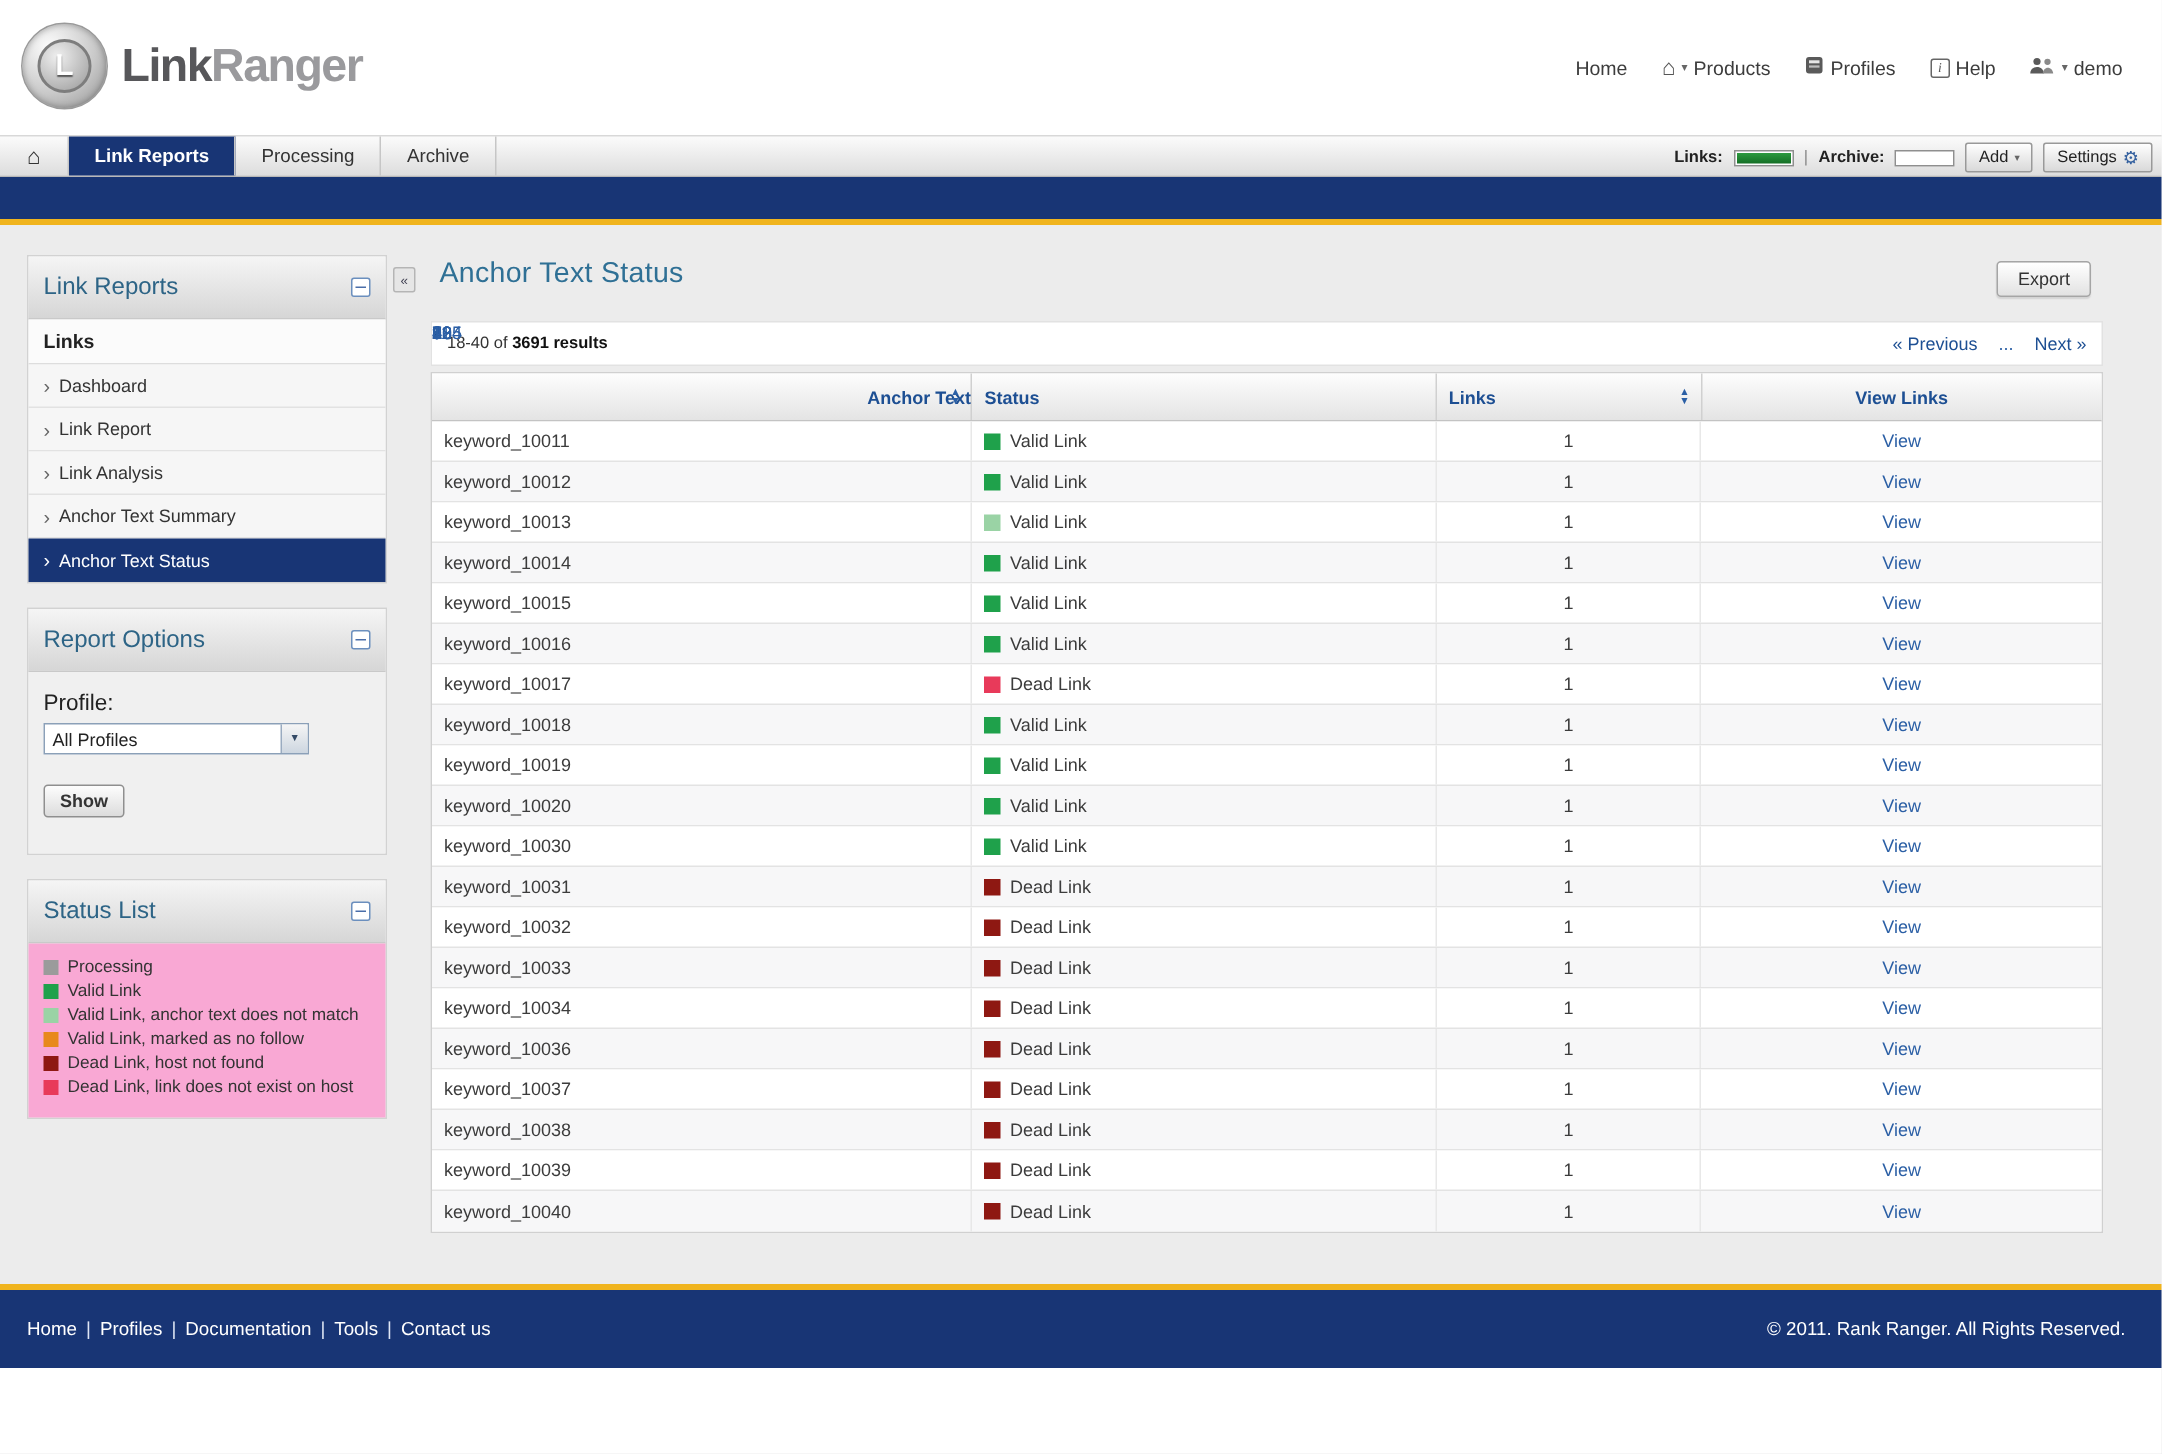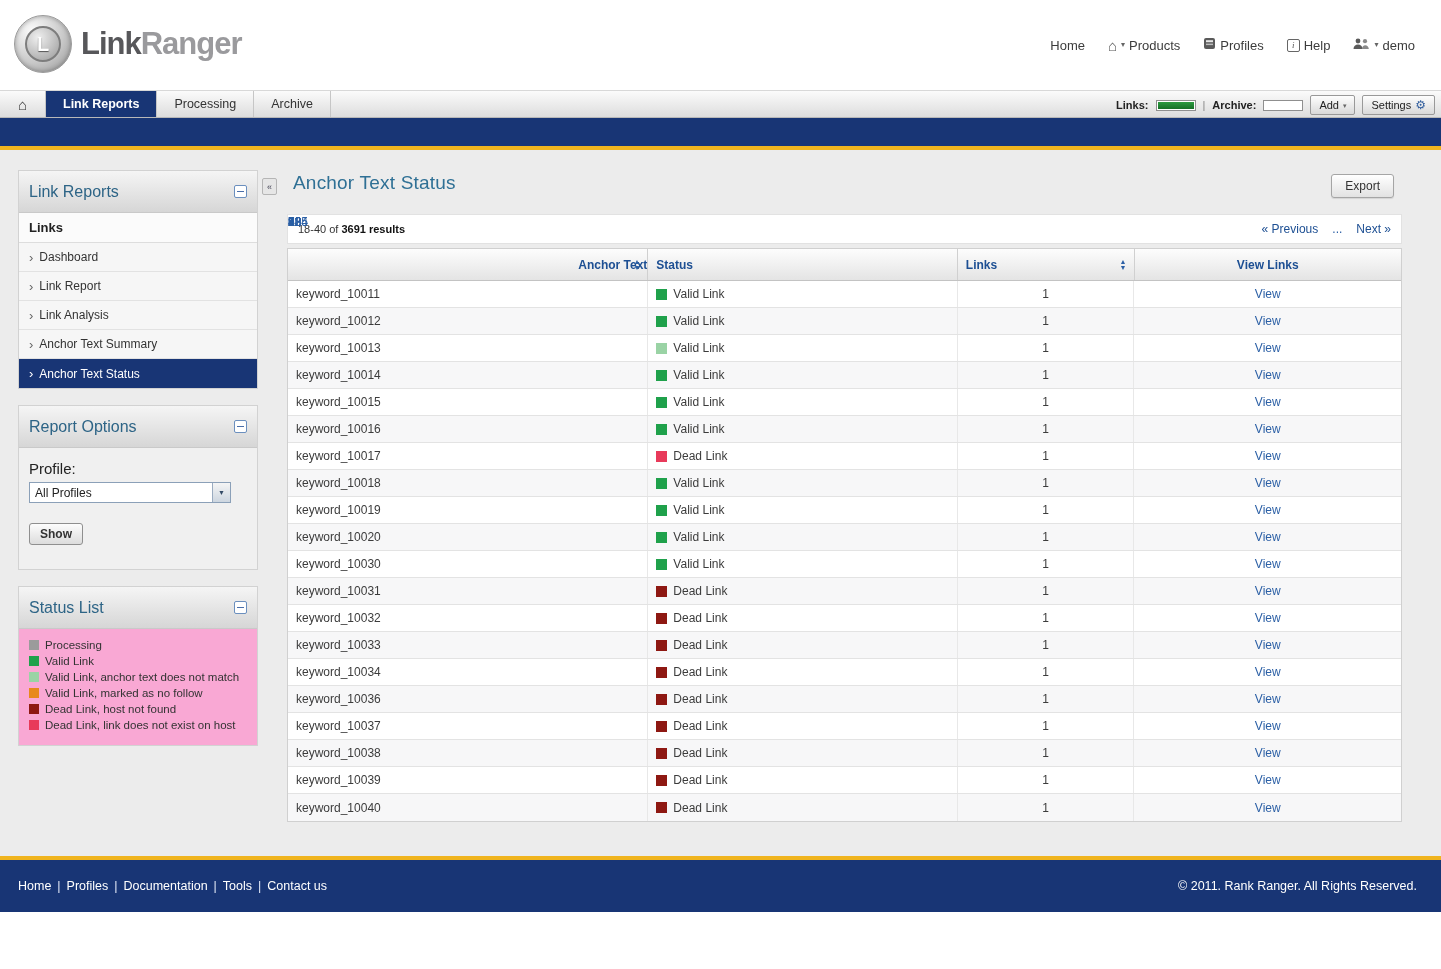--- a/index.html
+++ b/index.html
@@ -49,21 +49,21 @@
   .collapse-ico{width:13px;height:13px;border:1px solid #6b8fbe;background:#fff;display:flex;align-items:center;justify-content:center;cursor:pointer;border-radius:2px;flex:0 0 auto;}
   .collapse-ico .minus{width:7px;height:1px;background:#4a6ea9;}
   .section-label{height:30px;line-height:30px;padding-left:10px;font-size:13px;font-weight:bold;color:#222;background:#fbfbfb;border-bottom:1px solid #ddd;}
   .side-item{height:29px;padding-left:10px;font-size:12px;color:#333;background:#f6f6f6;border-bottom:1px solid #e2e2e2;cursor:pointer;display:flex;align-items:center;gap:6px;}
   .side-item:last-child{border-bottom:none;}
   .side-item .arr{color:#666;font-size:13px;line-height:1;}
   .side-item.active{background:#183575;color:#fff;}
   .side-item.active .arr{color:#fff;}
   .options-body{padding:12px 10px 24px;background:#f0f0f0;}
   .field-label{font-size:15px;color:#222;margin-bottom:5px;}
-  .select{width:202px;height:21px;border:1px solid #8ba0b8;background:#fff;display:flex;align-items:center;justify-content:space-between;cursor:pointer;}
+  .select{width:177px;height:21px;border:1px solid #8ba0b8;background:#fff;display:flex;align-items:center;justify-content:space-between;cursor:pointer;}
   .select-value{font-size:12px;color:#222;padding-left:5px;}
   .select-btn{width:18px;height:100%;border-left:1px solid #9aabc0;background:linear-gradient(#f5f5f5,#cdd6e0);display:flex;align-items:center;justify-content:center;font-size:7px;color:#334a66;}
   .show-btn{margin-top:20px;height:22px;padding:0 10px;border:1px solid #8f8f8f;border-radius:3px;background:linear-gradient(#fdfdfd,#dcdcdc);font-size:12px;font-weight:bold;color:#333;cursor:pointer;font-family:inherit;}
   .status-body{padding:10px 10px 14px;background:#f9a8d4;}
   .legend-item{display:flex;align-items:center;gap:6px;margin-bottom:4px;font-size:11.5px;color:#333;white-space:nowrap;}
   .legend-item:last-child{margin-bottom:0;}
   .swatch{width:10px;height:10px;display:inline-block;flex:0 0 auto;}
 
   
   .collapse-side{position:absolute;left:262px;top:28px;width:15px;height:17px;background:#e6e6e6;border:1px solid #b5b5b5;border-radius:2px;font-size:9px;color:#445;display:flex;align-items:center;justify-content:center;cursor:pointer;}

